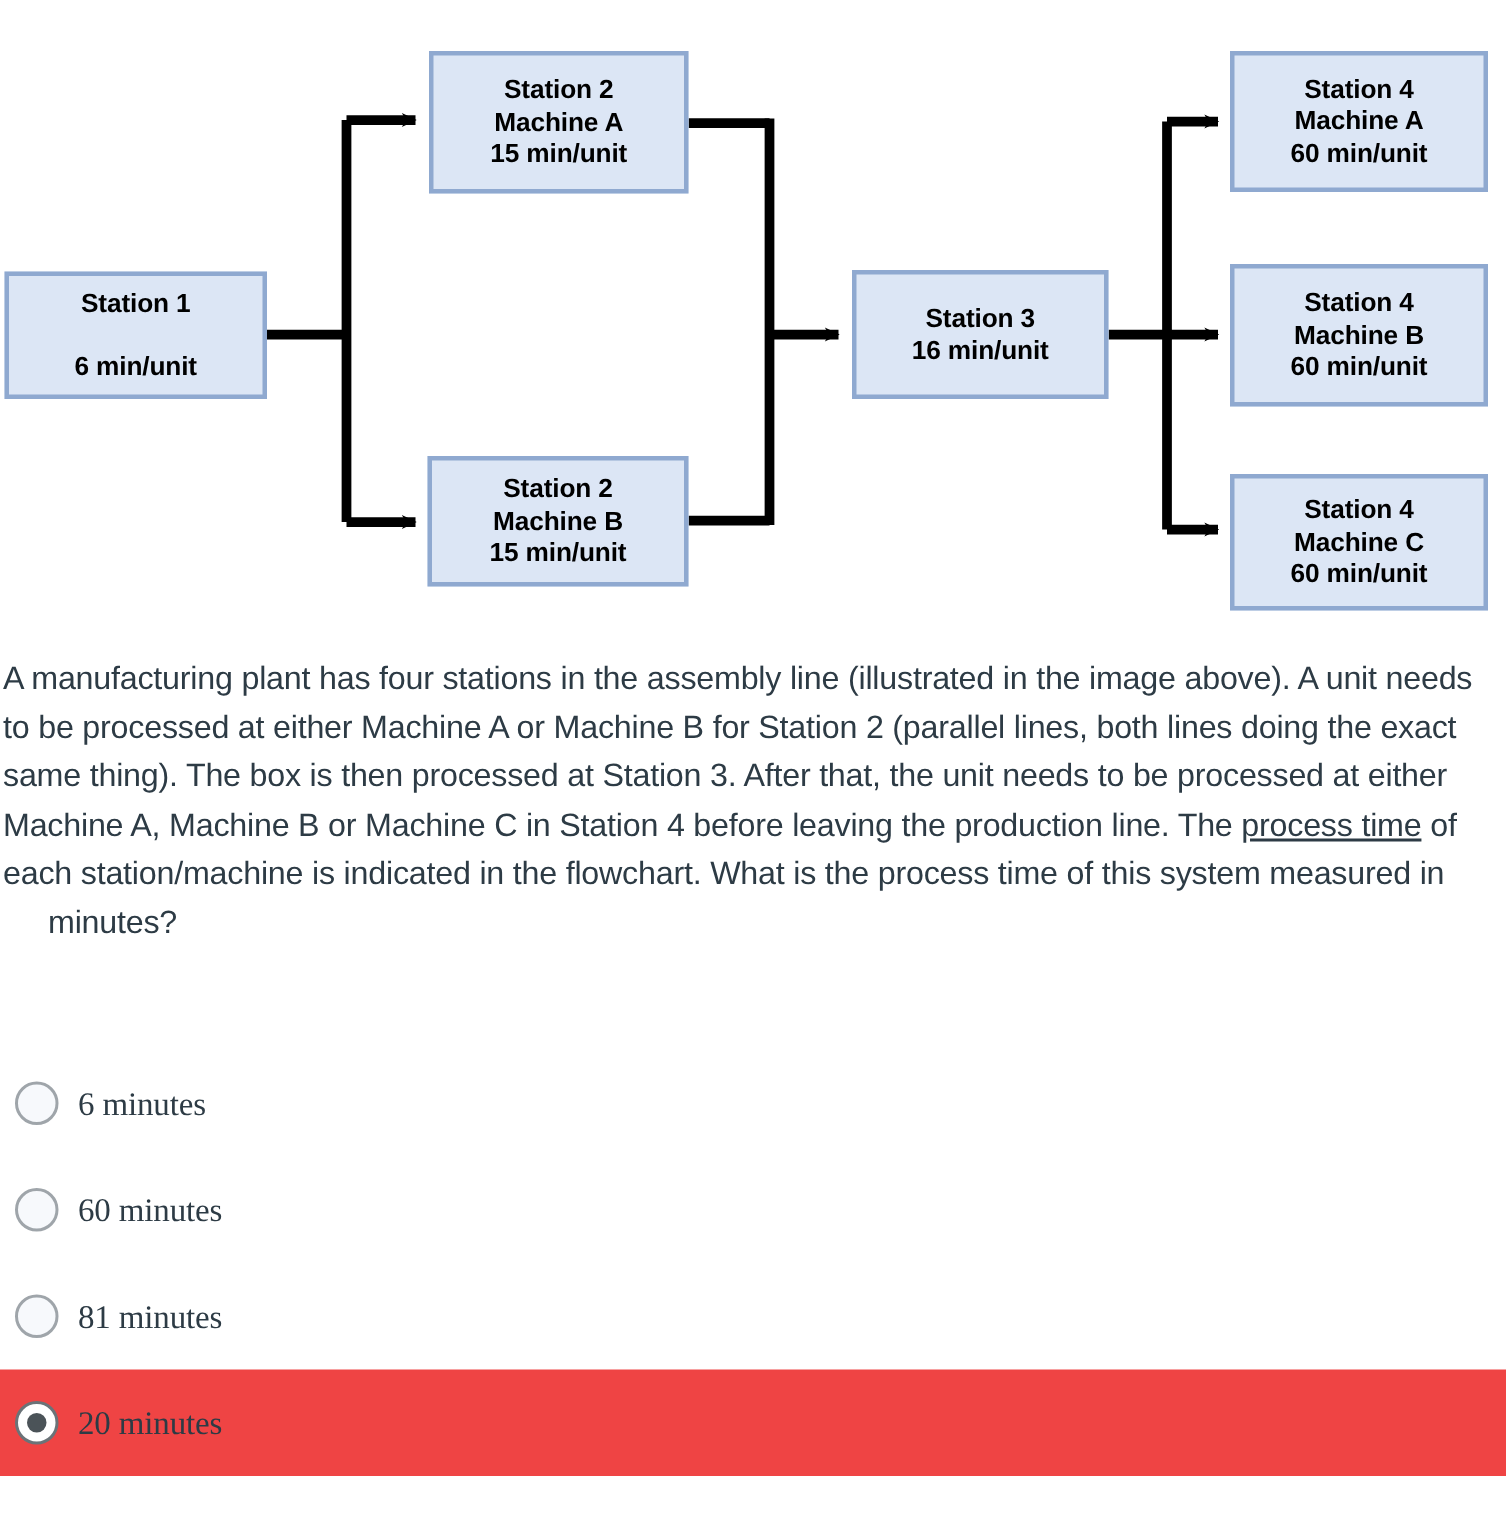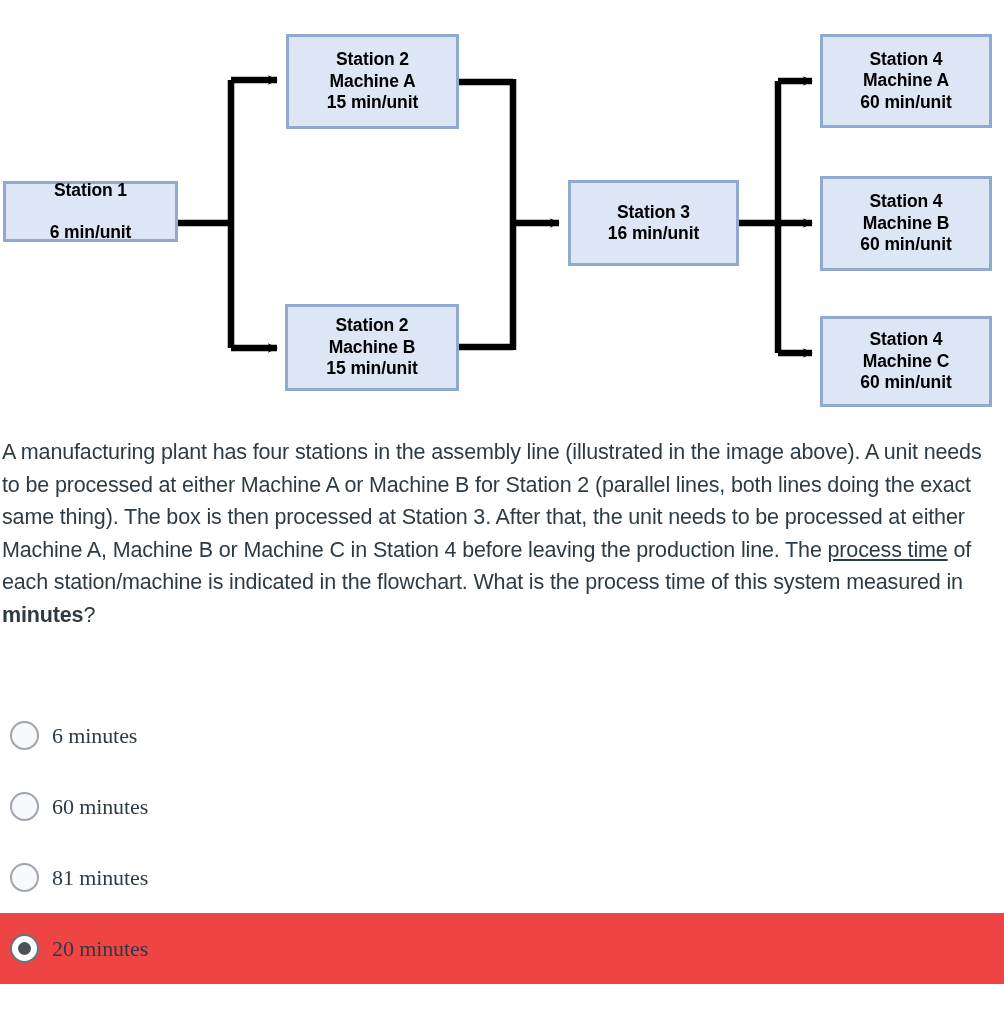--- a/index.html
+++ b/index.html
@@ -24,39 +24,39 @@
     align-items:center;justify-content:center;
     font-weight:bold;
     font-size:17.5px;
     line-height:1.22;
     color:#000000;
     text-align:center;
     letter-spacing:-0.1px;
   }
   .node span{display:block;white-space:nowrap;}
 
-  #n-s1{left:3px;  top:181px; width:175px; height:61px;gap:20px;}
+  #n-s1{left:3px;  top:181px; width:175px; height:85px;gap:20px;}
   #n-s2a{left:286px;top:34px;  width:173px; height:95px;}
   #n-s2b{left:285px;top:304px; width:174px; height:87px;}
   #n-s3{left:568px; top:180px; width:171px; height:86px;}
   #n-s4a{left:820px;top:34px;  width:172px; height:94px;}
   #n-s4b{left:820px;top:176px; width:172px; height:95px;}
   #n-s4c{left:820px;top:316px; width:172px; height:91px;}
 
   
   .question{
     position:absolute;left:2px;top:436px;width:995px;
     font-size:21.5px;
     line-height:32.6px;
     color:#2d3b45;
     font-family:"Liberation Sans", sans-serif;
     letter-spacing:-0.15px;
   }
   .question .u{text-decoration:underline;margin-top:45px;}
-  .question .b{font-weight:bold;}
+  .question .b{font-weight:normal;margin-left:30px;}
 
   
   .answers{position:absolute;left:0;top:700px;width:1004px;}
   .answer-row{
     position:relative;
     display:flex;align-items:center;
     height:71px;
     padding-left:10px;
     box-sizing:border-box;
     font-family:Liberation Serif, serif;

